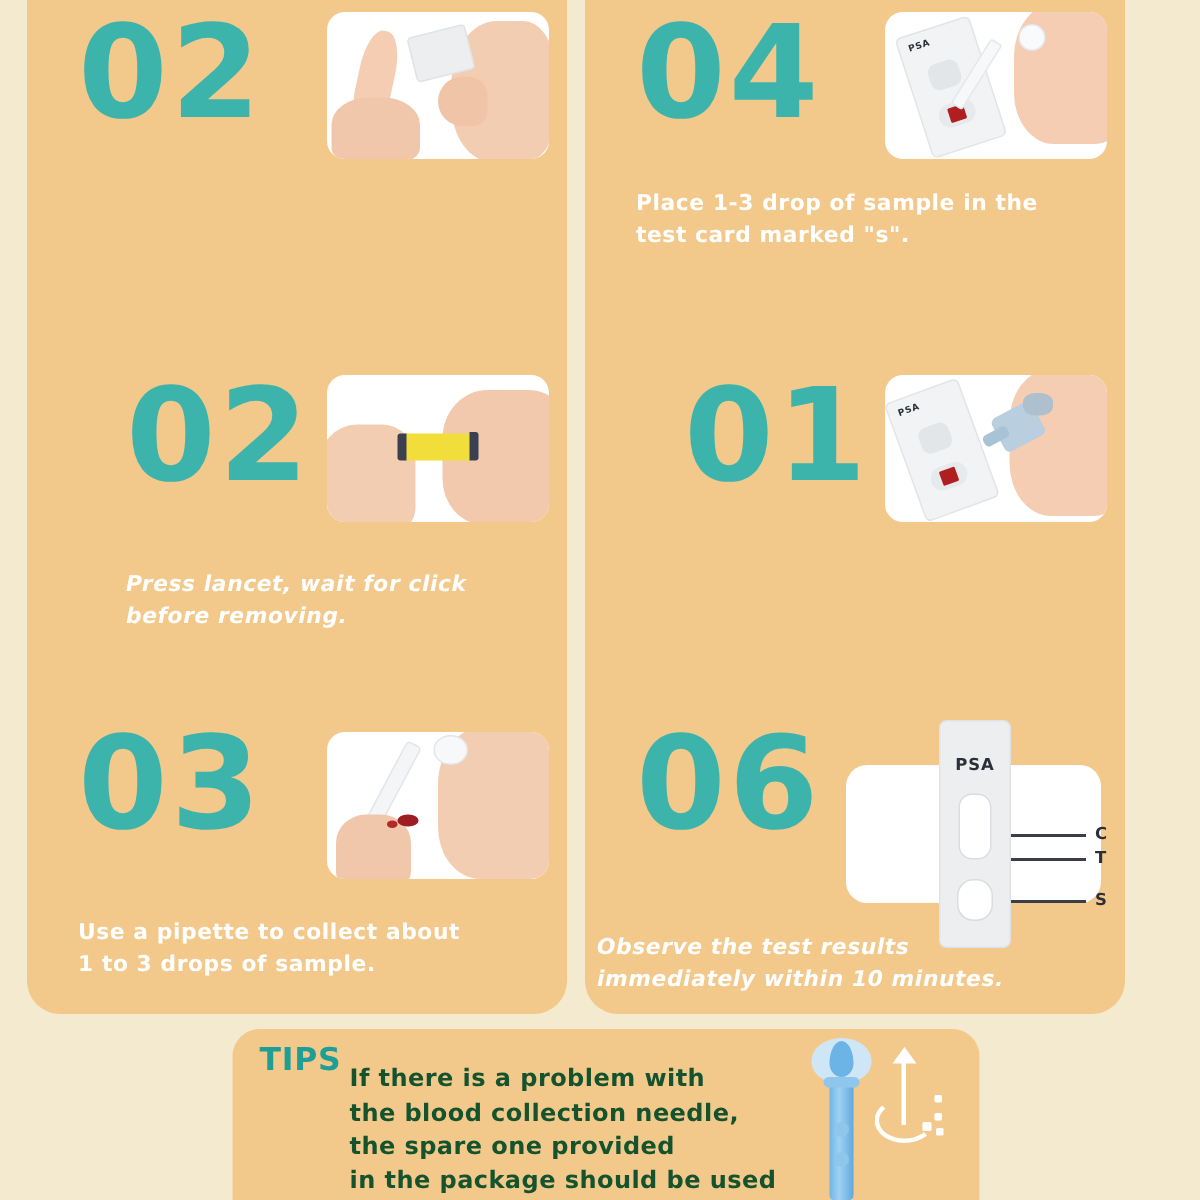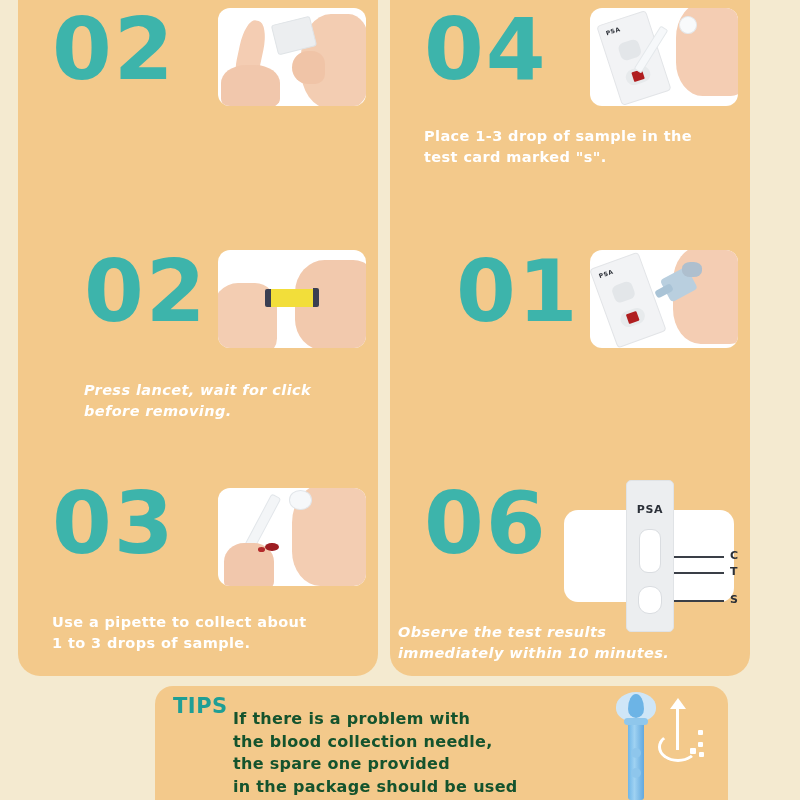--- a/index.html
+++ b/index.html
@@ -127,21 +127,21 @@
   .six-psa{position:absolute;left:0;right:0;top:22px;text-align:center;font-size:11px;font-weight:700;color:#2b3038;letter-spacing:.6px;}
   .six-win{position:absolute;left:12px;top:48px;width:20px;height:42px;background:#ffffff;border:1px solid #dadde1;border-radius:9px;}
   .six-well{position:absolute;left:11px;top:105px;width:22px;height:26px;background:#ffffff;border:1px solid #dadde1;border-radius:11px;}
   .six-tick{position:absolute;background:#3a3f47;height:2px;}
   .six-lab{position:absolute;font-size:11px;font-weight:700;color:#2b3038;}
 
   
   .tips{
     position:absolute;
     left:155px;top:686px;
-    width:573px;height:114px;
+    width:498px;height:114px;
     background:#f3c98b;
     border-radius:18px 18px 0 0;
   }
   .tips-title{
     position:absolute;left:18px;top:8px;
     font-size:21px;font-weight:700;color:#1f9e95;letter-spacing:.5px;
   }
   .tips-body{
     position:absolute;left:78px;top:22px;right:120px;
     color:#14532d;font-size:16px;line-height:1.42;font-weight:600;letter-spacing:.3px;

